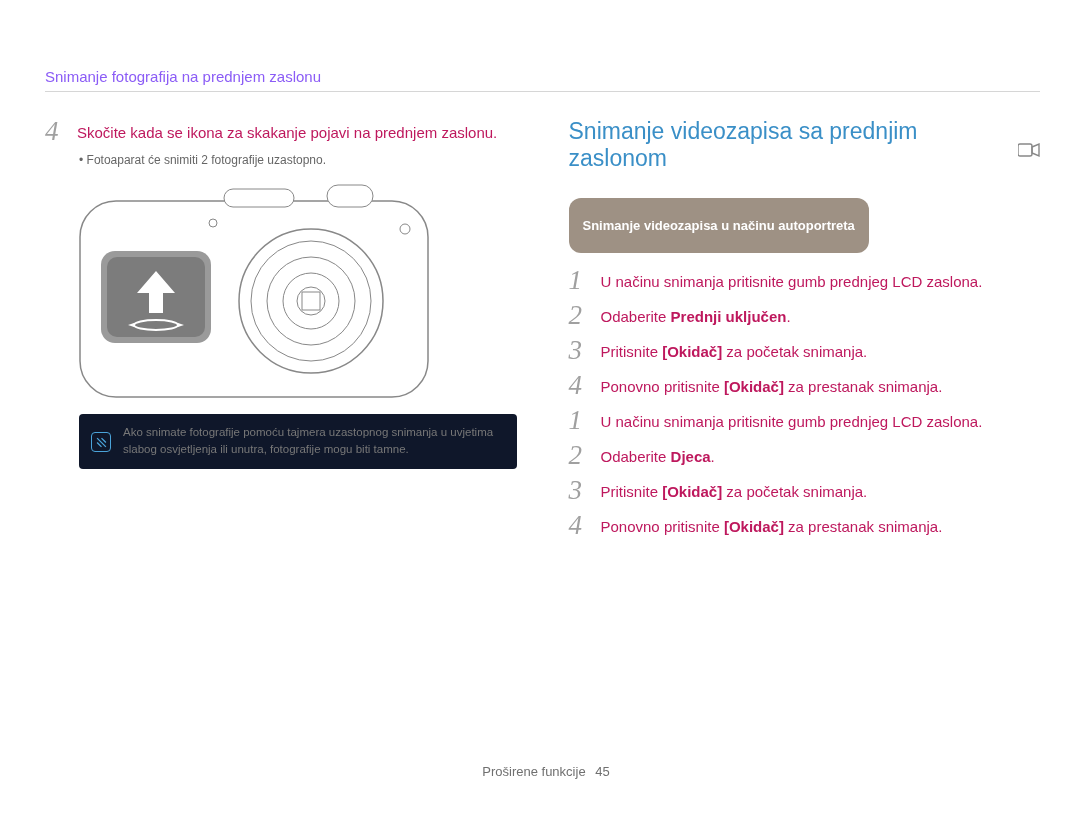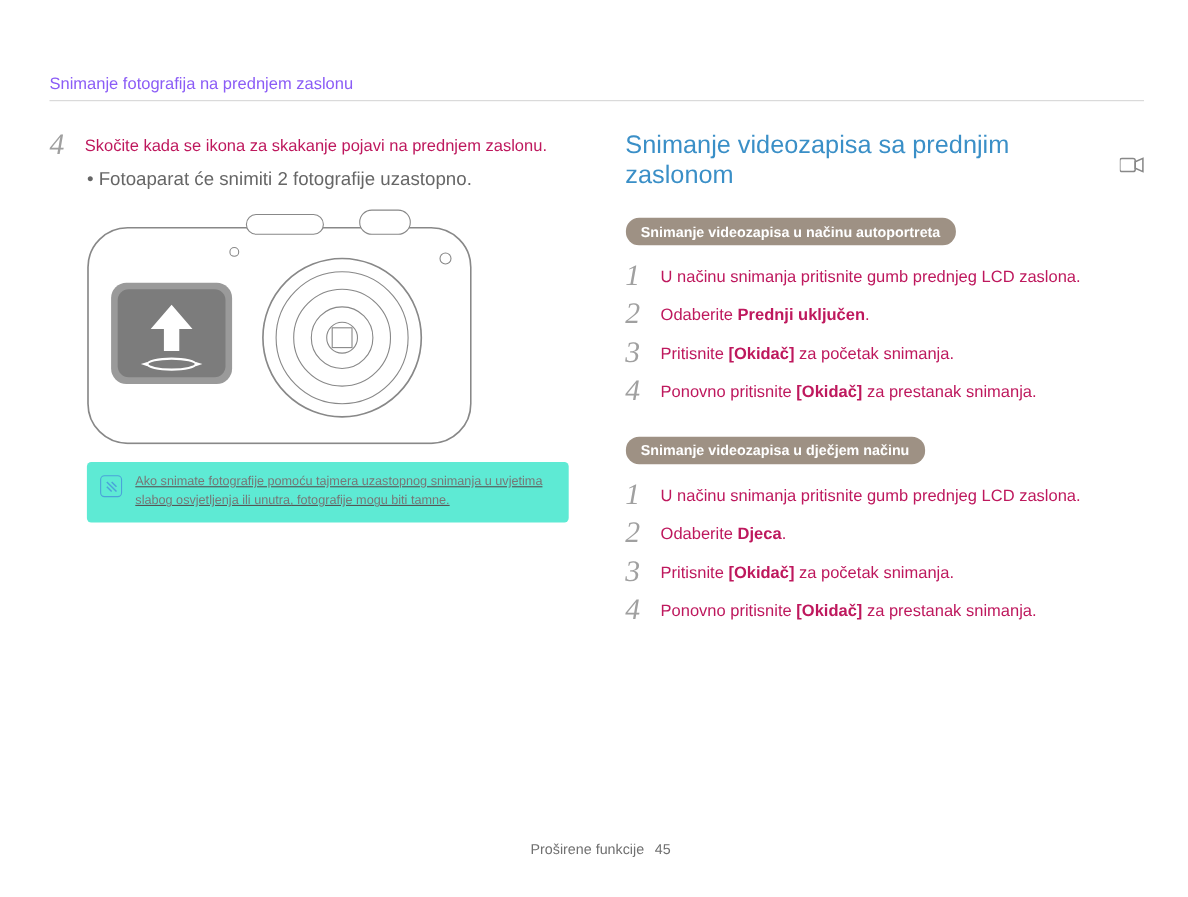--- a/index.html
+++ b/index.html
@@ -35,38 +35,37 @@
     font-family: Georgia, 'Times New Roman', serif;
   }
   .step-text {
     font-size: 15px;
     color: #be185d;
     line-height: 1.45;
     padding-top: 4px;
   }
   .sub-bullet {
     margin-left: 34px;
-    font-size: 17px;
+    font-size: 12px;
     color: #666;
     margin-top: 4px;
   }
   .sub-bullet::before { content: "• "; }
   .camera-wrap {
     margin: 16px 0 16px 34px;
   }
   .camera-svg { display: block; }
   .note-box {
     display: flex;
-    align-items: flex-start;
+    align-items: center;
     gap: 12px;
-    background: #5eead4;
+    background: #0f172a;
     border-radius: 4px;
     padding: 10px 12px;
     margin: 10px 0 0 34px;
-    text-decoration: underline;
   }
   .note-icon {
     width: 20px; height: 20px;
     border: 1.5px solid #4aa3d9;
     border-radius: 4px;
     color: #4aa3d9;
     display: flex;
     align-items: center;
     justify-content: center;
     font-size: 11px;
@@ -90,21 +89,21 @@
   .video-icon {
     width: 22px; height: 16px;
     display: inline-block;
   }
   .pill {
     display: inline-block;
     background: #9e9184;
     color: #fff;
     font-size: 13px;
     font-weight: bold;
-    padding: 5px 14px;
+    padding: 20px 14px;
     border-radius: 12px;
     margin: 4px 0 14px 0;
   }
   .bold { font-weight: bold; }
   .right-steps .step { margin-bottom: 8px; }
   .footer {
     position: absolute;
     bottom: 36px;
     left: 12px; right: 0;
     text-align: center;
@@ -194,21 +193,20 @@
         <span>Pritisnite </span><span class="bold">[Okidač]</span><span> za početak snimanja.</span>
       </div>
     </div>
     <div class="step">
       <div class="step-num">4</div>
       <div class="step-text">
         <span>Ponovno pritisnite </span><span class="bold">[Okidač]</span><span> za prestanak snimanja.</span>
       </div>
     </div>
 
-    <div class="pill" style="margin-top:20px">Snimanje videozapisa u dječjem načinu</div>
 
     <div class="step">
       <div class="step-num">1</div>
       <div class="step-text">U načinu snimanja pritisnite gumb prednjeg LCD zaslona.</div>
     </div>
     <div class="step">
       <div class="step-num">2</div>
       <div class="step-text">
         <span>Odaberite </span><span class="bold">Djeca</span><span>.</span>
       </div>

